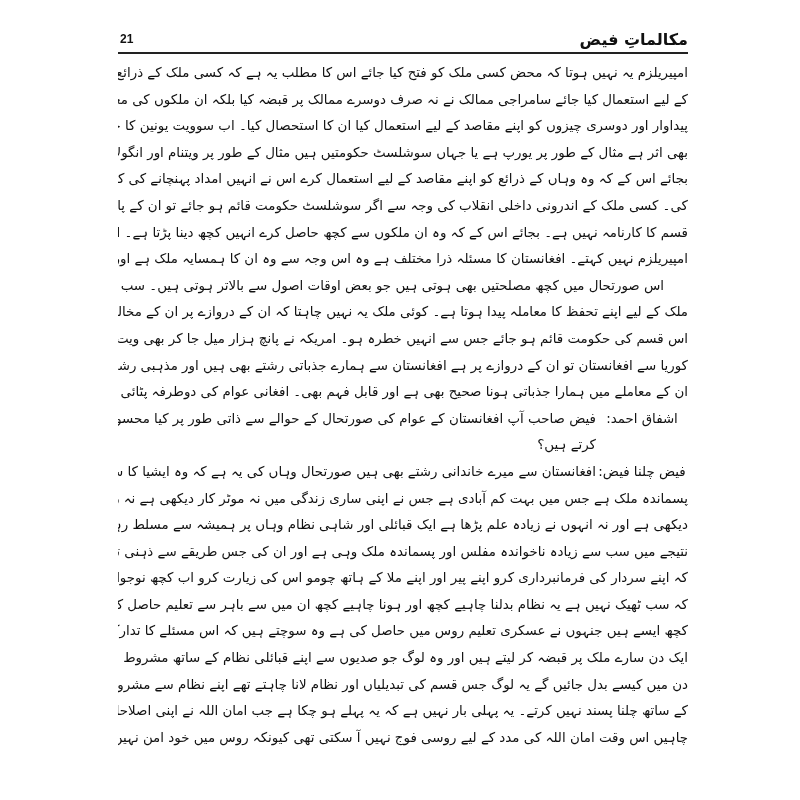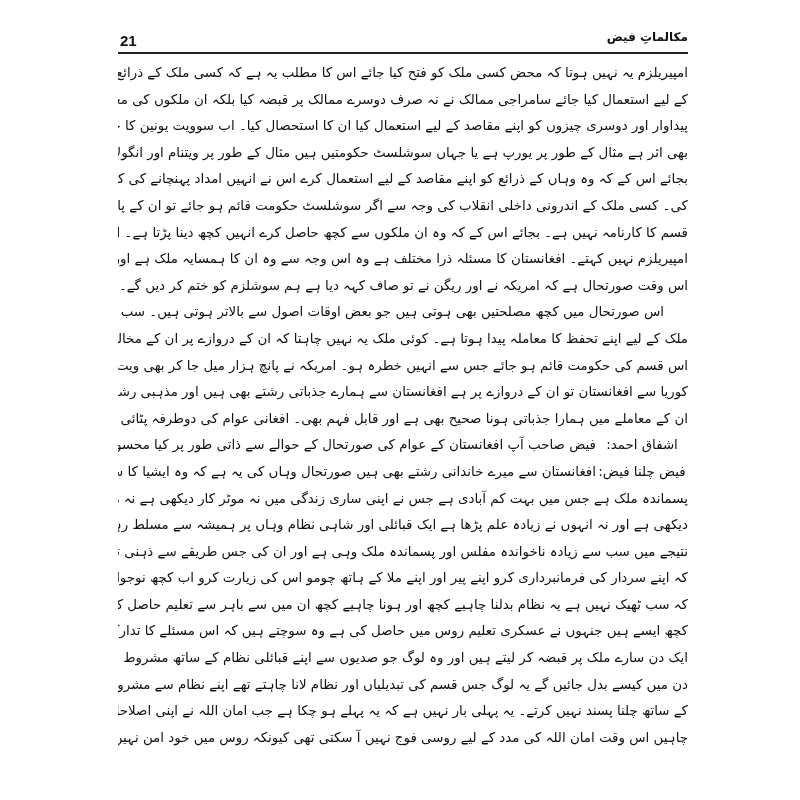--- a/index.html
+++ b/index.html
@@ -1,20 +1,20 @@
 <!DOCTYPE html>
 <html><head>
   <meta charset="utf-8">
   <style>
     html, body { margin: 0; padding: 0; background: #ffffff; }
     body { width: 800px; height: 800px; position: relative; overflow: hidden; font-family: "DejaVu Sans", sans-serif; color: #111; }
     .page { position: absolute; left: 0; top: 0; width: 800px; height: 800px; background: #fff; }
     .header { position: absolute; left: 118px; top: 32px; width: 570px; height: 20px; }
-    .page-number { position: absolute; left: 2px; top: 0; font-family: "Liberation Sans", sans-serif; font-weight: bold; font-size: 15px; color: #111; }
-    .running-title { position: absolute; right: 0; top: -2px; direction: rtl; font-size: 12px; font-weight: bold; color: #111; }
+    .page-number { position: absolute; left: 2px; top: 0; font-family: "Liberation Sans", sans-serif; font-weight: bold; font-size: 12px; color: #111; }
+    .running-title { position: absolute; right: 0; top: -2px; direction: rtl; font-size: 16px; font-weight: bold; color: #111; }
     .rule { position: absolute; left: 118px; top: 52px; width: 570px; height: 2px; background: #222; }
     .body-text { position: absolute; left: 118px; top: 60px; width: 570px; direction: rtl; }
     .line { height: 26.6px; line-height: 26.6px; font-size: 13.4px; white-space: nowrap; text-align: justify; text-align-last: justify; overflow: hidden; }
     .line.short { text-align-last: right; }
     .line.indent { padding-right: 24px; }
     .speaker-line { display: flex; direction: rtl; height: 26.6px; line-height: 26.6px; font-size: 13.4px; white-space: nowrap; }
     .speaker { width: 92px; flex: none; text-align: center; }
     .speech { flex: 1; text-align: justify; text-align-last: justify; overflow: hidden; }
     .cont { padding-right: 92px; text-align-last: right; }
   </style>
@@ -33,36 +33,36 @@
 
     <div>
       <div class="line">امپیریلزم یہ نہیں ہوتا کہ محض کسی ملک کو فتح کیا جائے اس کا مطلب یہ ہے کہ کسی ملک کے ذرائع کو اپنے مقاصد</div>
       <div class="line">کے لیے استعمال کیا جائے سامراجی ممالک نے نہ صرف دوسرے ممالک پر قبضہ کیا بلکہ ان ملکوں کی معیشت ذرائع</div>
       <div class="line">پیداوار اور دوسری چیزوں کو اپنے مقاصد کے لیے استعمال کیا ان کا استحصال کیا۔ اب سوویت یونین کا جہاں جہاں</div>
       <div class="line">بھی اثر ہے مثال کے طور پر یورپ ہے یا جہاں سوشلسٹ حکومتیں ہیں مثال کے طور پر ویتنام اور انگولا ہے وہ</div>
       <div class="line">بجائے اس کے کہ وہ وہاں کے ذرائع کو اپنے مقاصد کے لیے استعمال کرے اس نے انہیں امداد پہنچانے کی کوشش</div>
       <div class="line">کی۔ کسی ملک کے اندرونی داخلی انقلاب کی وجہ سے اگر سوشلسٹ حکومت قائم ہو جائے تو ان کے پاس بھی اس</div>
       <div class="line">قسم کا کارنامہ نہیں ہے۔ بجائے اس کے کہ وہ ان ملکوں سے کچھ حاصل کرے انہیں کچھ دینا پڑتا ہے۔ اس کو تو</div>
       <div class="line">امپیریلزم نہیں کہتے۔ افغانستان کا مسئلہ ذرا مختلف ہے وہ اس وجہ سے وہ ان کا ہمسایہ ملک ہے اور جو بھی دنیا کی</div>
-      <div class="line short">اس وقت صورتحال ہے کہ امریکہ نے اور ریگن نے تو صاف کہہ دیا ہے ہم سوشلزم کو ختم کر دیں گے۔</div>
     </div>
 
     <div>
       <div class="line indent">اس صورتحال میں کچھ مصلحتیں بھی ہوتی ہیں جو بعض اوقات اصول سے بالاتر ہوتی ہیں۔ سب سے پہلے ہر</div>
       <div class="line">ملک کے لیے اپنے تحفظ کا معاملہ پیدا ہوتا ہے۔ کوئی ملک یہ نہیں چاہتا کہ ان کے دروازے پر ان کے مخالف کوئی</div>
       <div class="line">اس قسم کی حکومت قائم ہو جائے جس سے انہیں خطرہ ہو۔ امریکہ نے پانچ ہزار میل جا کر بھی ویت نام سے ٹکر لی بھی</div>
       <div class="line">کوریا سے افغانستان تو ان کے دروازے پر ہے افغانستان سے ہمارے جذباتی رشتے بھی ہیں اور مذہبی رشتے بھی</div>
       <div class="line short">ان کے معاملے میں ہمارا جذباتی ہونا صحیح بھی ہے اور قابل فہم بھی۔ افغانی عوام کی دوطرفہ پٹائی ہو رہی ہے۔</div>
     </div>
 
     <div>
       <div class="speaker-line">
         <span class="speaker">اشفاق احمد:</span>
         <span class="speech">فیض صاحب آپ افغانستان کے عوام کی صورتحال کے حوالے سے ذاتی طور پر کیا محسوس</span>
       </div>
+      <div class="line cont">کرتے ہیں؟</div>
     </div>
 
     <div>
       <div class="speaker-line">
         <span class="speaker">فیض چلنا فیض:</span>
         <span class="speech">افغانستان سے میرے خاندانی رشتے بھی ہیں صورتحال وہاں کی یہ ہے کہ وہ ایشیا کا سب سے</span>
       </div>
       <div class="line">پسماندہ ملک ہے جس میں بہت کم آبادی ہے جس نے اپنی ساری زندگی میں نہ موٹر کار دیکھی ہے نہ ریل گاڑی</div>
       <div class="line">دیکھی ہے اور نہ انہوں نے زیادہ علم پڑھا ہے ایک قبائلی اور شاہی نظام وہاں پر ہمیشہ سے مسلط رہا ہے جس کے</div>
       <div class="line">نتیجے میں سب سے زیادہ ناخواندہ مفلس اور پسماندہ ملک وہی ہے اور ان کی جس طریقے سے ذہنی تربیت کی گئی ہے</div>

